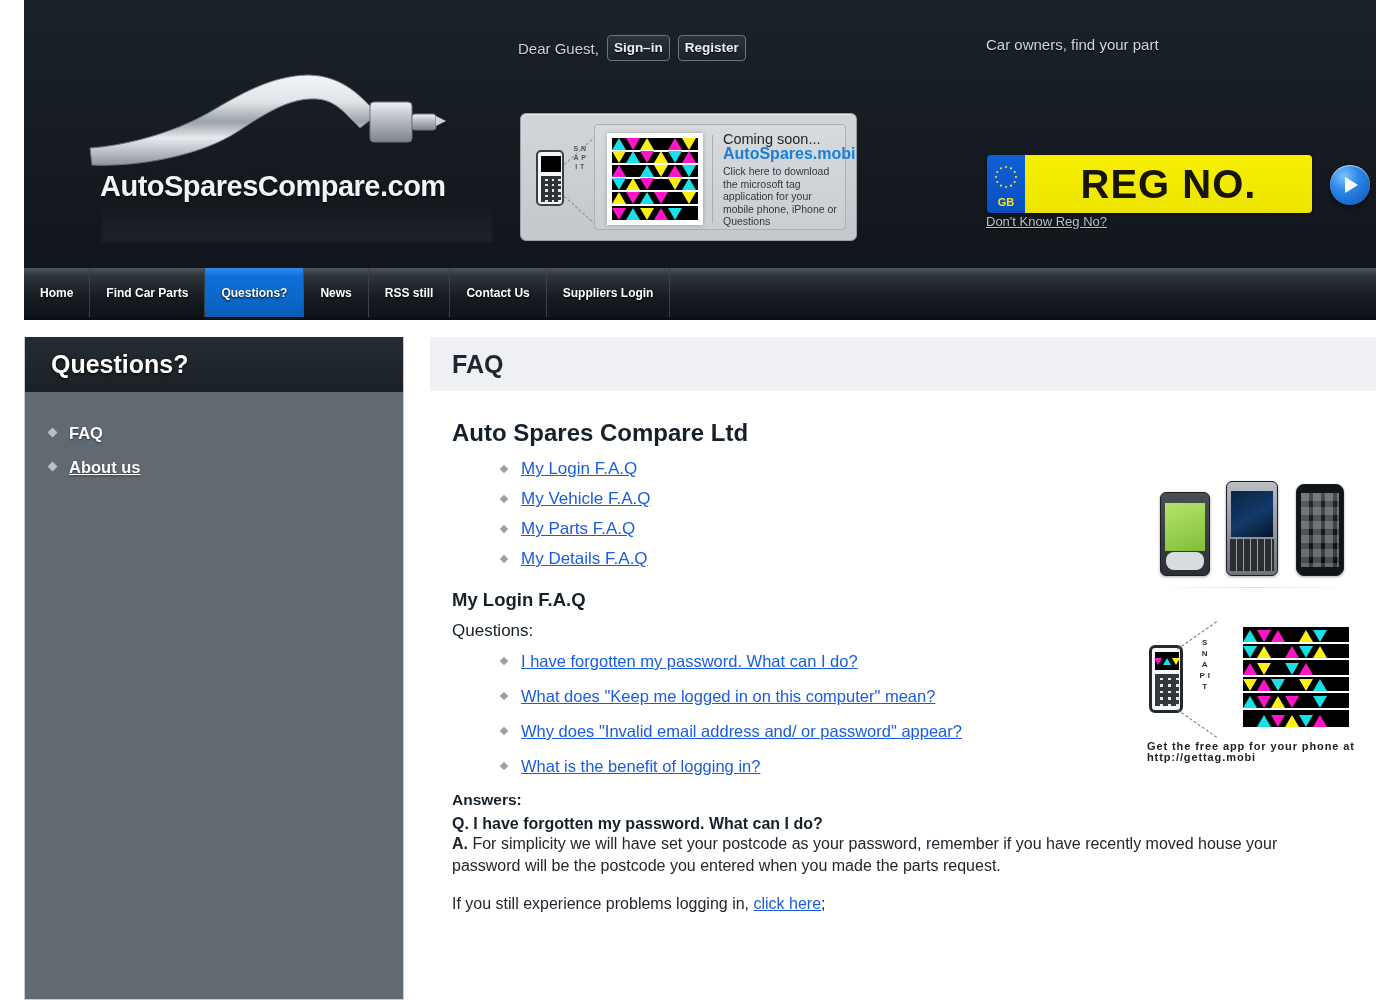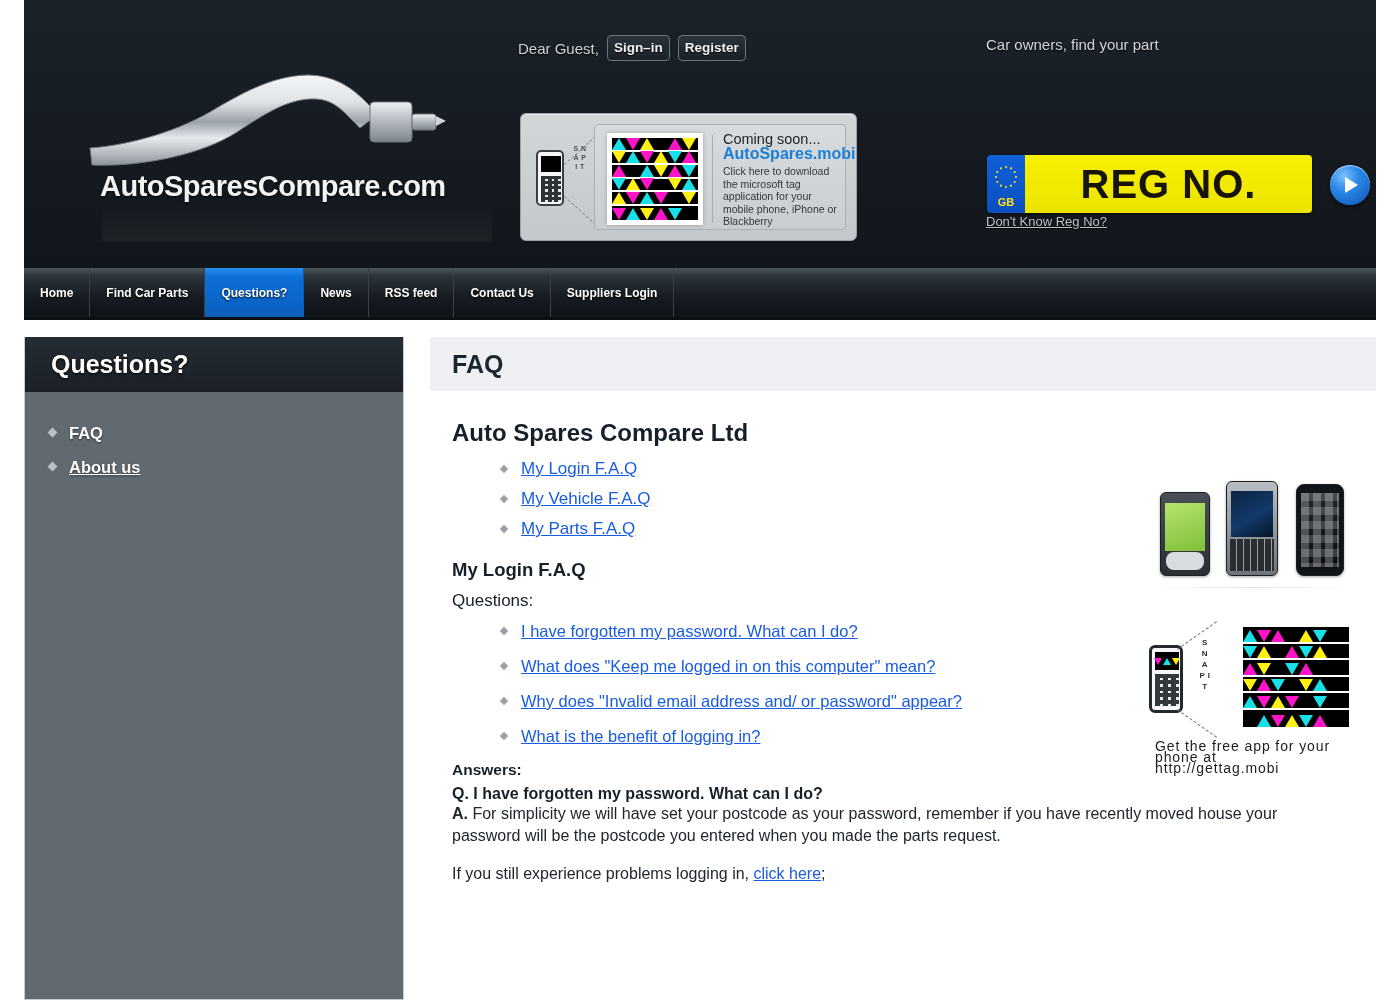--- a/index.html
+++ b/index.html
@@ -451,22 +451,22 @@
   }
   .tb-d1, .tb-d2 { position: absolute; width: 48px; height: 0; border-top: 1px dashed #6d7379; }
   .tb-d1 { left: 30px; top: 16px; transform: rotate(-35deg); }
   .tb-d2 { left: 30px; top: 104px; transform: rotate(35deg); }
   .tb-tag {
     position: absolute; left: 100px; top: 8px;
     width: 106px; height: 100px;
     background: #000; padding: 0;
   }
   .tb-caption {
-    position: absolute; left: 12px; top: 122px;
-    color: #1a1f24; font-size: 14px; font-weight: normal;
+    position: absolute; left: 4px; top: 122px;
+    color: #1a1f24; font-size: 11px; font-weight: bold;
     letter-spacing: .9px; line-height: 11px;
   }
 </style>
 </head>
 <body>
 
 <div id="page">
 
   <div class="header">
 
@@ -560,21 +560,21 @@
                 <span class="tri up c-m"></span>
                 <span class="tri dn c-c"></span>
                 <span class="tri up c-k"></span>
               </div>
           </div>
         </div>
         <div class="tp-divider"></div>
         <div class="tp-txt">
           <div class="tp-soon">Coming soon...</div>
           <div class="tp-brand">AutoSpares.mobi</div>
-          <div class="tp-desc">Click here to download the microsoft tag application for your mobile phone, iPhone or Blackberry</div>
+          <div class="tp-desc">Click here to download the microsoft tag application for your mobile phone, iPhone or Questions</div>
         </div>
       </div>
     </div>
 
     <div class="car-owners">Car owners, find your part</div>
 
     <div class="regplate">
       <div class="reg-eu">
         <svg class="eu-stars" viewBox="0 0 26 26">
           <g fill="#ffe01b">
@@ -598,21 +598,21 @@
     </div>
     <div class="go-btn"></div>
     <div class="dont-know">Don't Know Reg No?</div>
   </div>
 
   <nav class="nav">
     <div class="nav-item">Home</div>
     <div class="nav-item">Find Car Parts</div>
     <div class="nav-item active">Questions?</div>
     <div class="nav-item">News</div>
-    <div class="nav-item">RSS feed</div>
+    <div class="nav-item">RSS still</div>
     <div class="nav-item">Contact Us</div>
     <div class="nav-item">Suppliers Login</div>
     <div class="nav-item nav-filler"></div>
   </nav>
 
   <aside class="sidebar">
     <div class="side-head">Questions?</div>
     <ul class="side-list">
       <li class="side-li plain">
         <span class="bullet"></span>
@@ -722,20 +722,24 @@
           <span class="bullet"></span>
           <a>My Login F.A.Q</a>
         </li>
         <li>
           <span class="bullet"></span>
           <a>My Vehicle F.A.Q</a>
         </li>
         <li>
           <span class="bullet"></span>
           <a>My Parts F.A.Q</a>
+        </li>
+        <li>
+          <span class="bullet"></span>
+          <a>My Details F.A.Q</a>
         </li>
       </ul>
 
       <h3 class="h-section">My Login F.A.Q</h3>
       <div class="lbl-questions">Questions:</div>
 
       <ul class="qlist">
         <li>
           <span class="bullet"></span>
           <a>I have forgotten my password. What can I do?</a>

